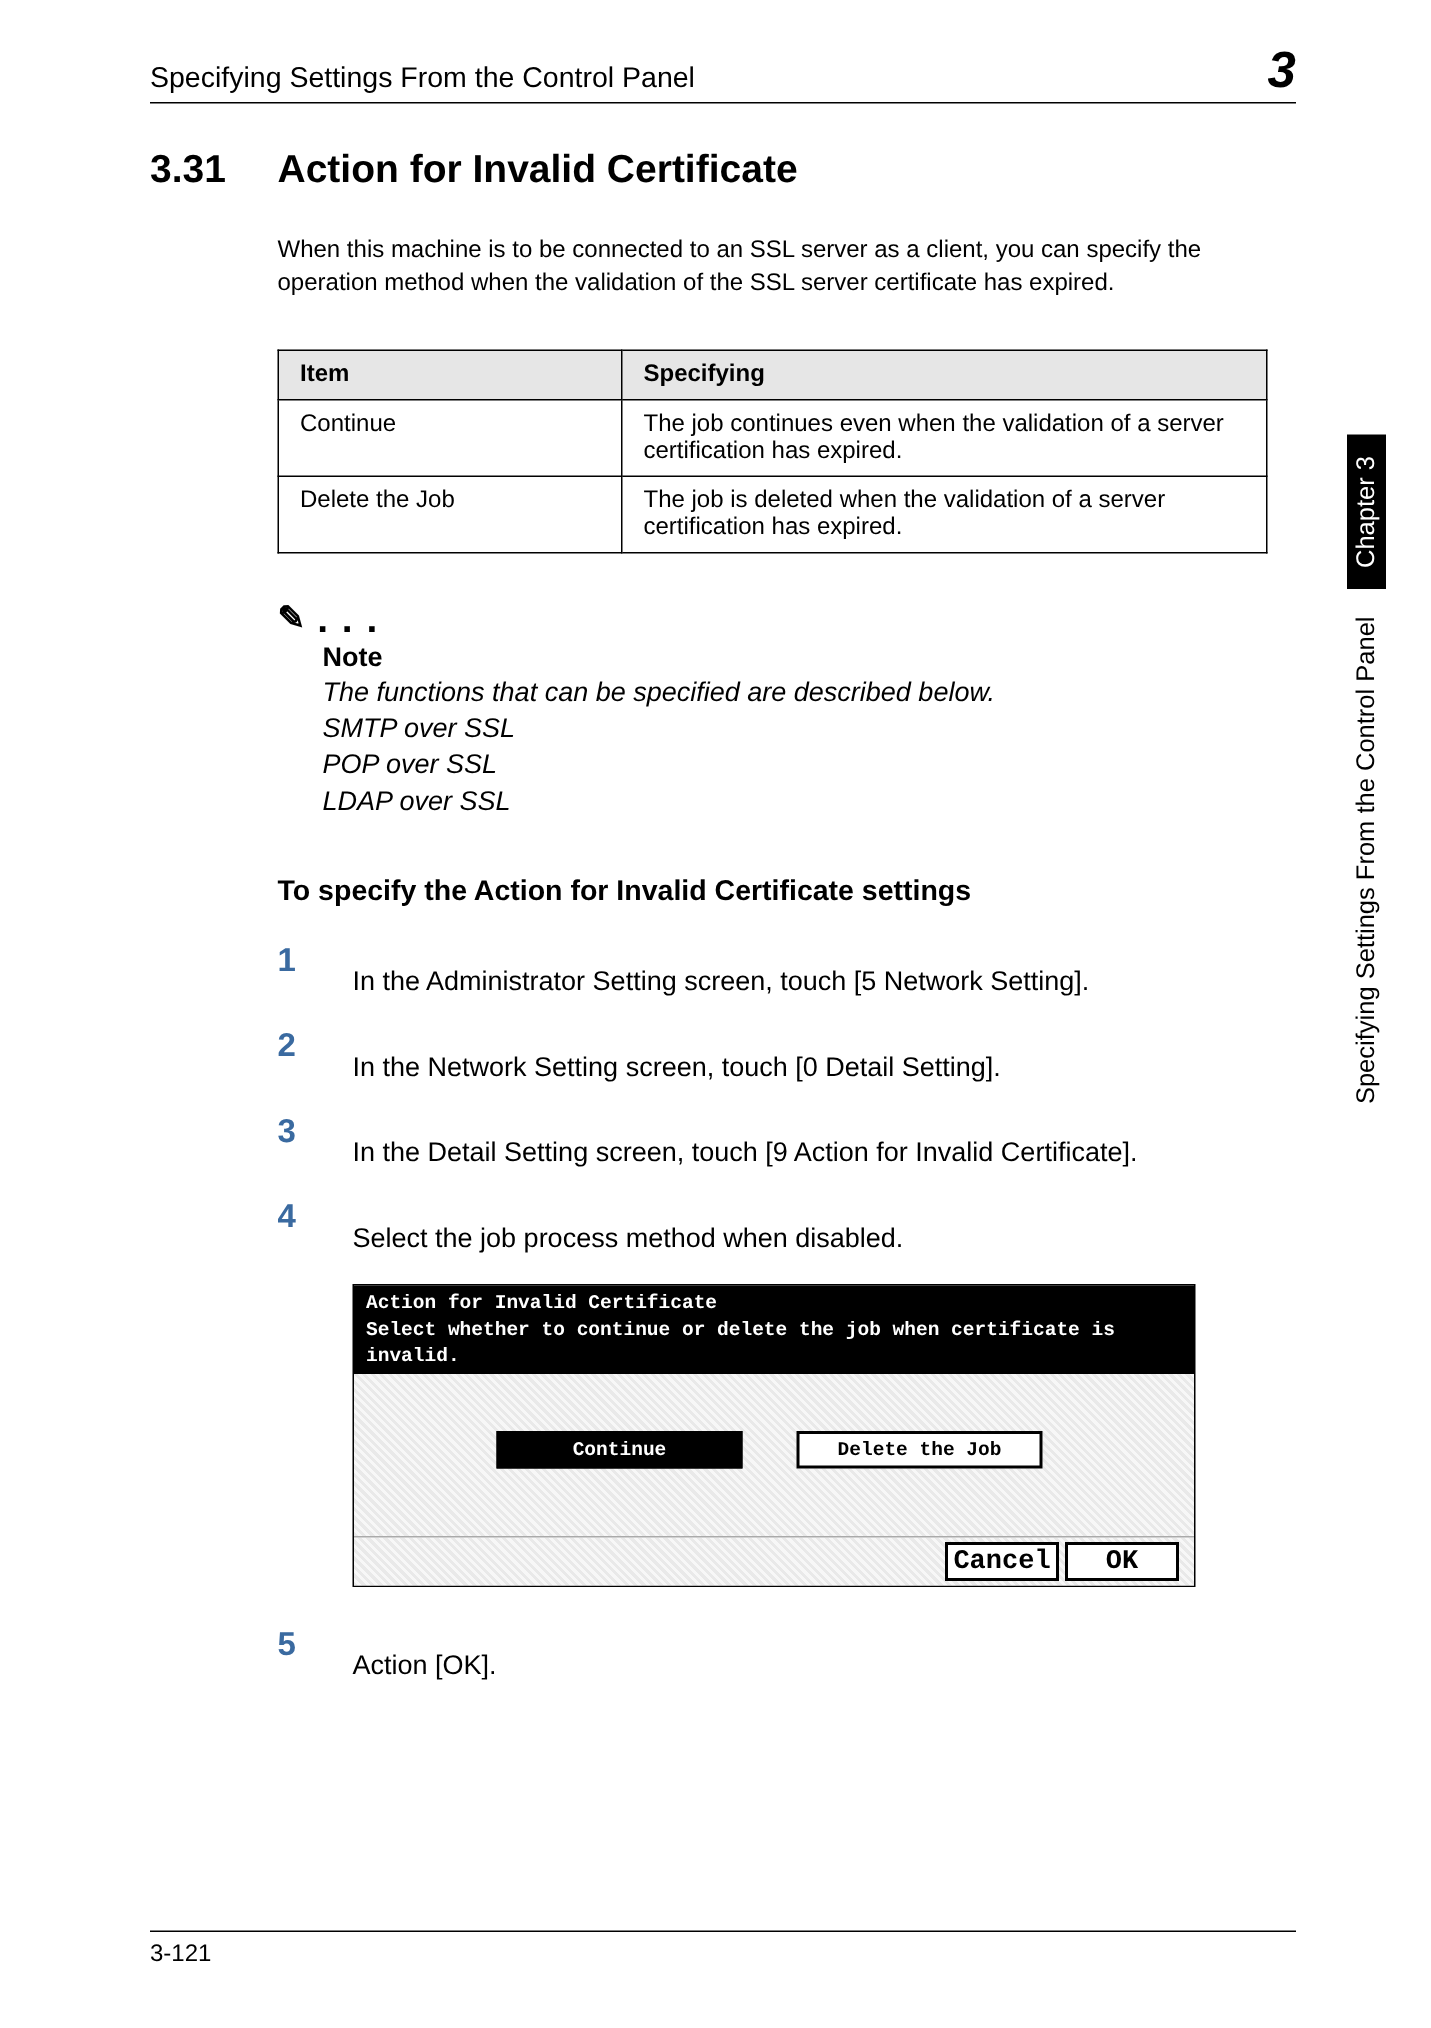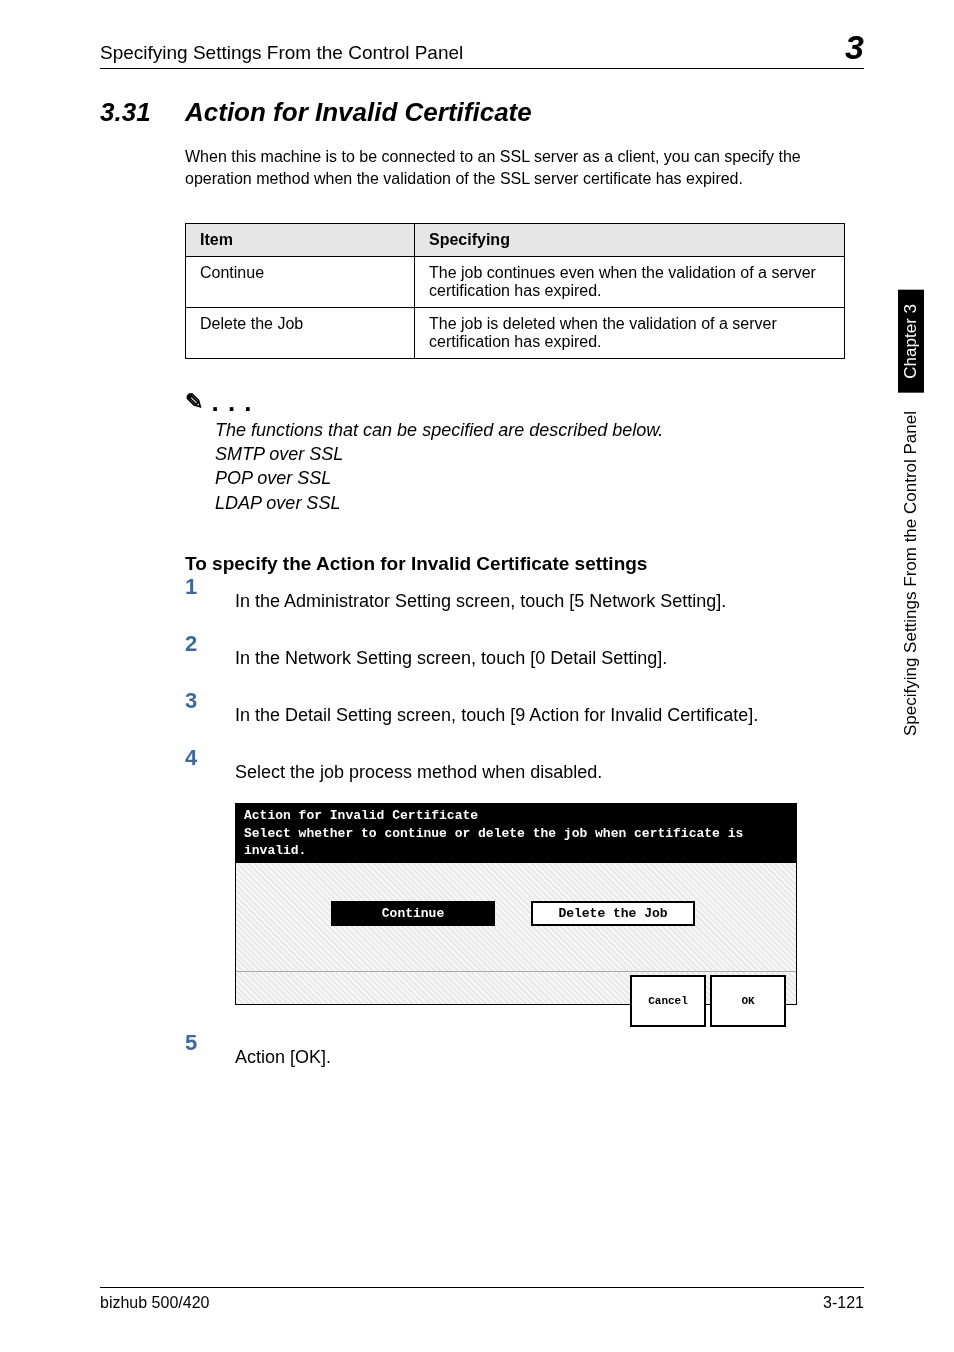--- a/index.html
+++ b/index.html
@@ -30,22 +30,21 @@
   }
   .chapter-badge {
     font-size: 34px;
     font-weight: bold;
     font-style: italic;
     line-height: 1;
     padding-left: 6px;
   }
   .section-row {
     display: flex;
-    margin-bottom: 18px;
-    font-style: italic;
+    margin-bottom: 28px;
   }
   .section-num {
     font-size: 26px;
     font-weight: bold;
     width: 85px;
   }
   .section-title {
     font-size: 26px;
     font-weight: bold;
   }
@@ -99,20 +98,21 @@
     margin-left: 115px;
     font-style: italic;
     font-size: 18px;
     line-height: 1.35;
     margin-bottom: 38px;
   }
   .subheading {
     margin-left: 85px;
     font-weight: bold;
     font-size: 19px;
+    margin-bottom: 22px;
   }
   .step {
     display: flex;
     margin-left: 85px;
     margin-bottom: 18px;
     font-size: 18px;
   }
   .step-num {
     width: 50px;
     color: #3a6aa0;
@@ -161,24 +161,24 @@
     background: repeating-linear-gradient(45deg,#e9e9e9 0,#e9e9e9 2px,#f7f7f7 2px,#f7f7f7 4px);
     height: 32px;
     position: relative;
     border-top: 1px solid #aaa;
   }
   .ss-small {
     position: absolute;
     border: 2px solid #000;
     background: #fff;
     font-weight: bold;
-    font-size: 11px;
+    font-size: 18px;
     text-align: center;
     width: 72px;
-    padding: 18px 0;
+    padding: 1px 0;
     top: 3px;
   }
   .ss-small.cancel { right: 90px; }
   .ss-small.ok { right: 10px; }
   .footer {
     position: absolute;
     bottom: 40px;
     left: 100px;
     right: 90px;
     border-top: 1px solid #000;
@@ -243,20 +243,21 @@
       <td class="item">Delete the Job</td>
       <td>The job is deleted when the validation of a server certification has expired.</td>
     </tr>
   </tbody>
     </table>
 
   <div class="note-icon-row">
     <span class="pen">✎</span>
     <span class="dots">. . .</span>
   </div>
+  <div class="note-label">Note</div>
   <div class="note-body">
     <span>The functions that can be specified are described below.</span><br>
     <span>SMTP over SSL</span><br>
     <span>POP over SSL</span><br>
     <span>LDAP over SSL</span>
   </div>
 
   <div class="subheading">To specify the Action for Invalid Certificate settings</div>
 
   <div class="step">
@@ -292,21 +293,20 @@
       <div class="ss-small ok">OK</div>
     </div>
   </div>
 
   <div class="step">
     <div class="step-num">5</div>
     <div class="step-body">Action [OK].</div>
   </div>
 
   <div class="footer">
-    <div class="model">bizhub 500/420</div>
     <div>3-121</div>
   </div>
 
   <div class="side-tab">
     <div class="chapter">Chapter 3</div>
     <div class="breadcrumb">Specifying Settings From the Control Panel</div>
   </div>
 
 </div>
 

